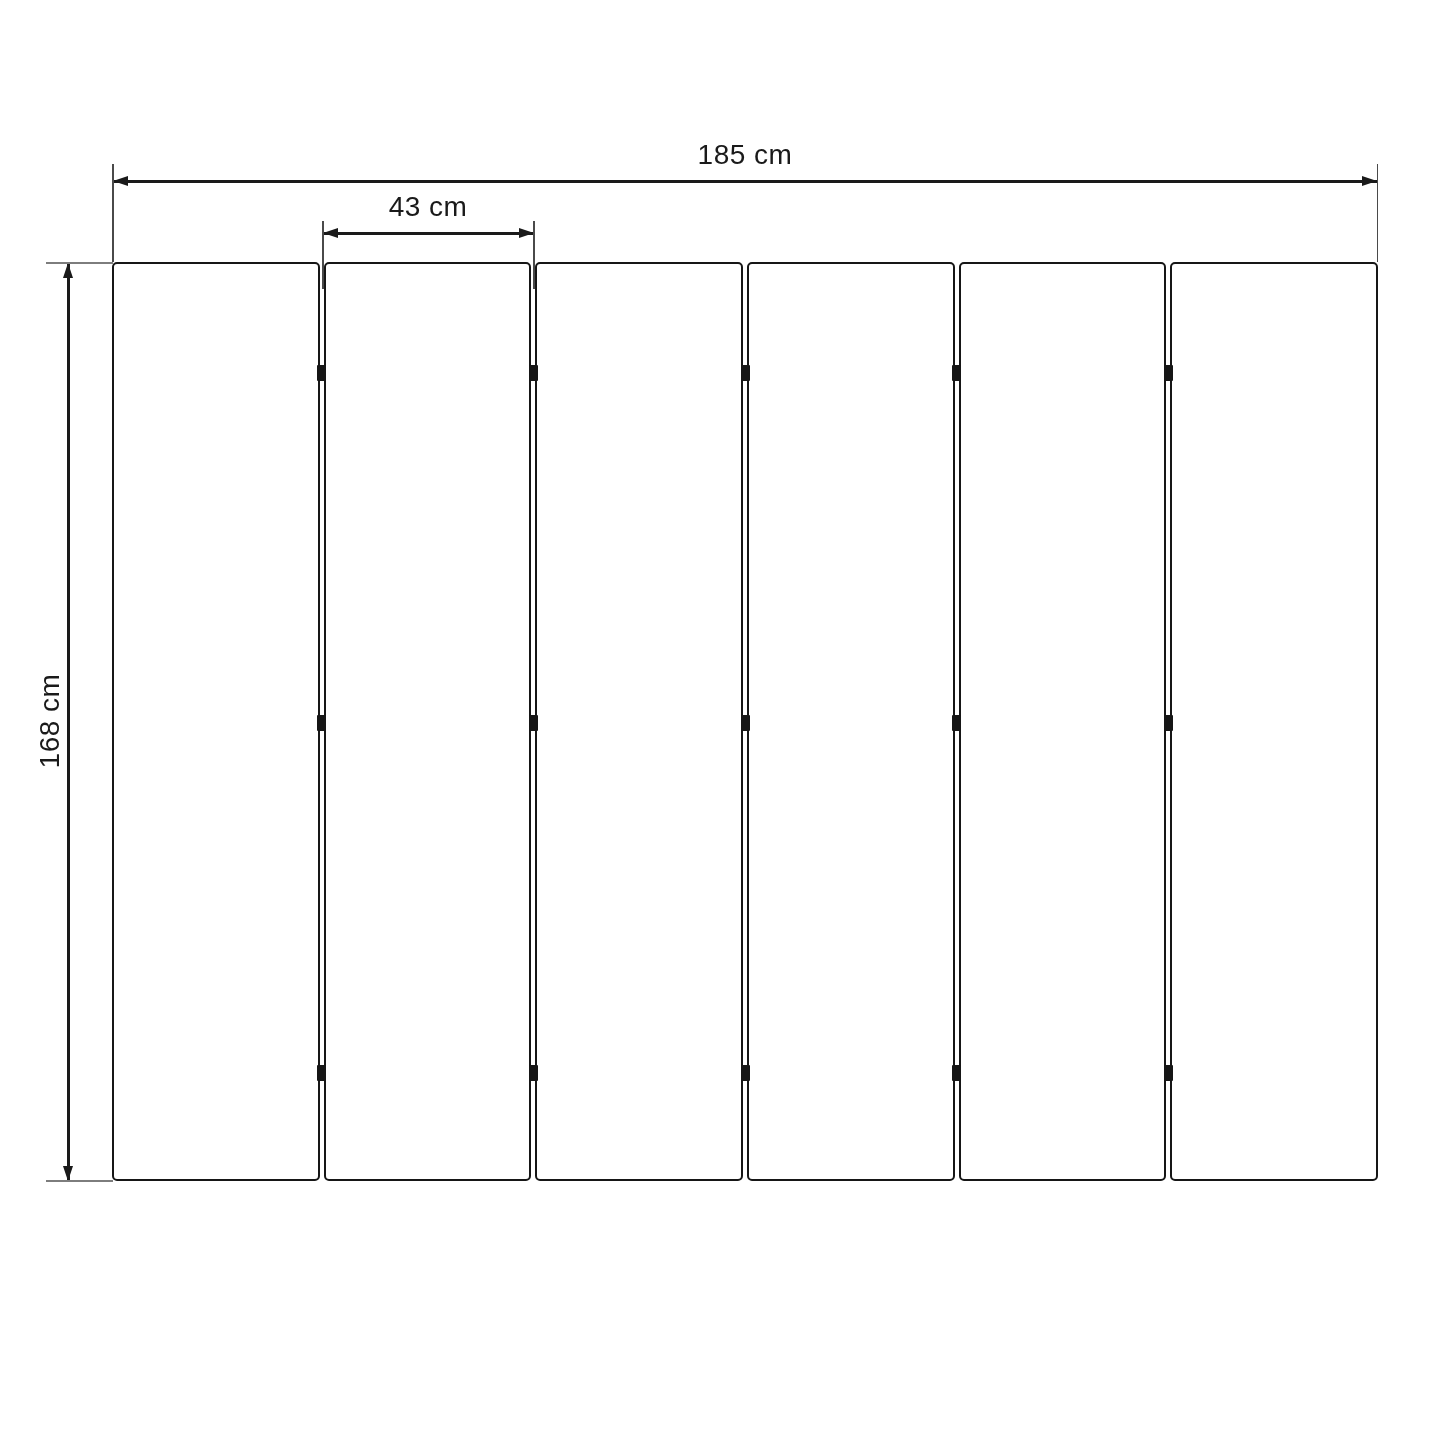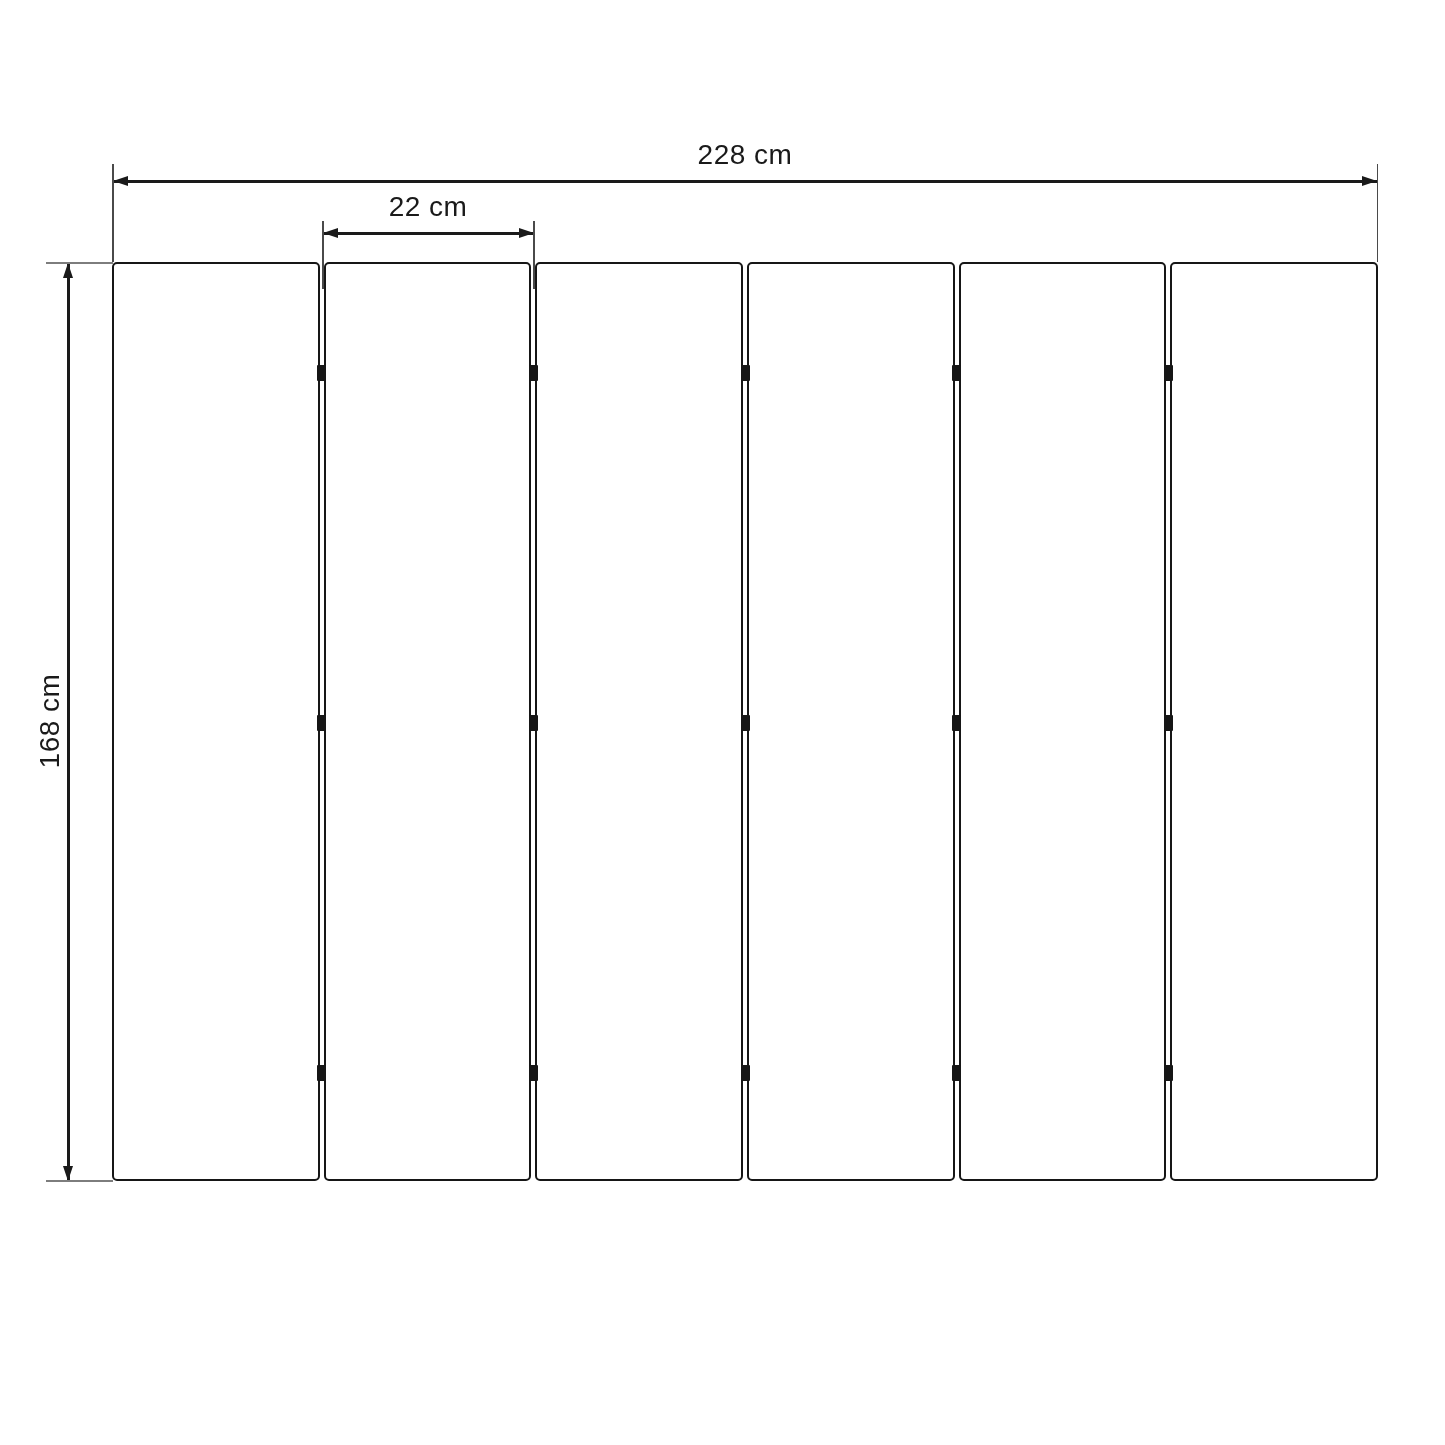--- a/index.html
+++ b/index.html
@@ -78,28 +78,28 @@
     height: 16px;
     background: var(--hinge, #161616);
     border-radius: 1px;
   }
 </style>
 </head>
 <body>
 
 <div class="canvas">
 
-  <div class="dim-label" style="left:113px; width:1264px; top:141px;">228 cm</div>
+  <div class="dim-label" style="left:113px; width:1264px; top:141px;">185 cm</div>
   <div class="dim-line" style="left:113px; top:179.5px; width:1264px; height:3px;"></div>
   <div class="arrow a-left" style="left:113px; top:176px;"></div>
   <div class="arrow a-right" style="left:1362px; top:176px;"></div>
   <div class="ext-line dark" style="left:112px; top:164px; width:1.5px; height:98px;"></div>
   <div class="ext-line dark" style="left:1376.5px; top:164px; width:1.5px; height:98px;"></div>
 
-  <div class="dim-label" style="left:322px; width:212px; top:193px;">22 cm</div>
+  <div class="dim-label" style="left:322px; width:212px; top:193px;">43 cm</div>
   <div class="dim-line" style="left:322.5px; top:231.5px; width:211px; height:3px;"></div>
   <div class="arrow a-left" style="left:322.5px; top:228px;"></div>
   <div class="arrow a-right" style="left:518.5px; top:228px;"></div>
   <div class="ext-line dark" style="left:322px; top:221px; width:1.5px; height:68px;"></div>
   <div class="ext-line dark" style="left:533px; top:221px; width:1.5px; height:68px;"></div>
 
   <div class="dim-label rotated" style="left:50px; top:721px;">168 cm</div>
   <div class="dim-line" style="left:66.5px; top:263px; width:3px; height:918px;"></div>
   <div class="arrow a-up" style="left:63px; top:263px;"></div>
   <div class="arrow a-down" style="left:63px; top:1166px;"></div>

